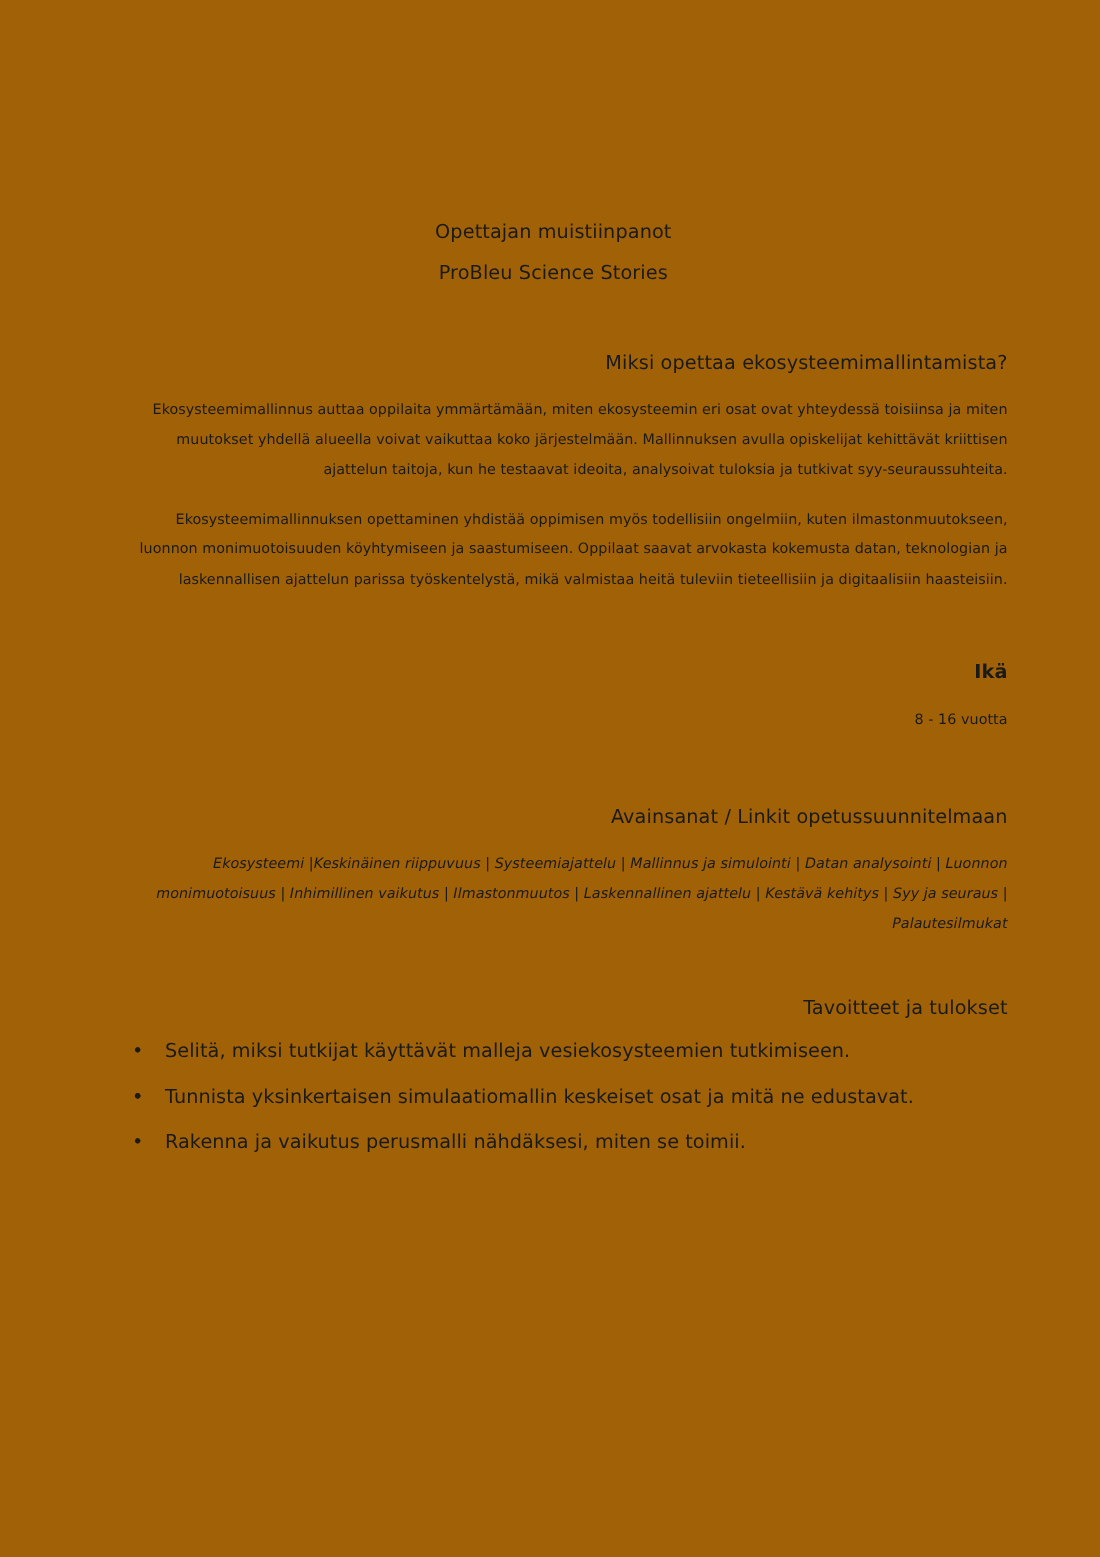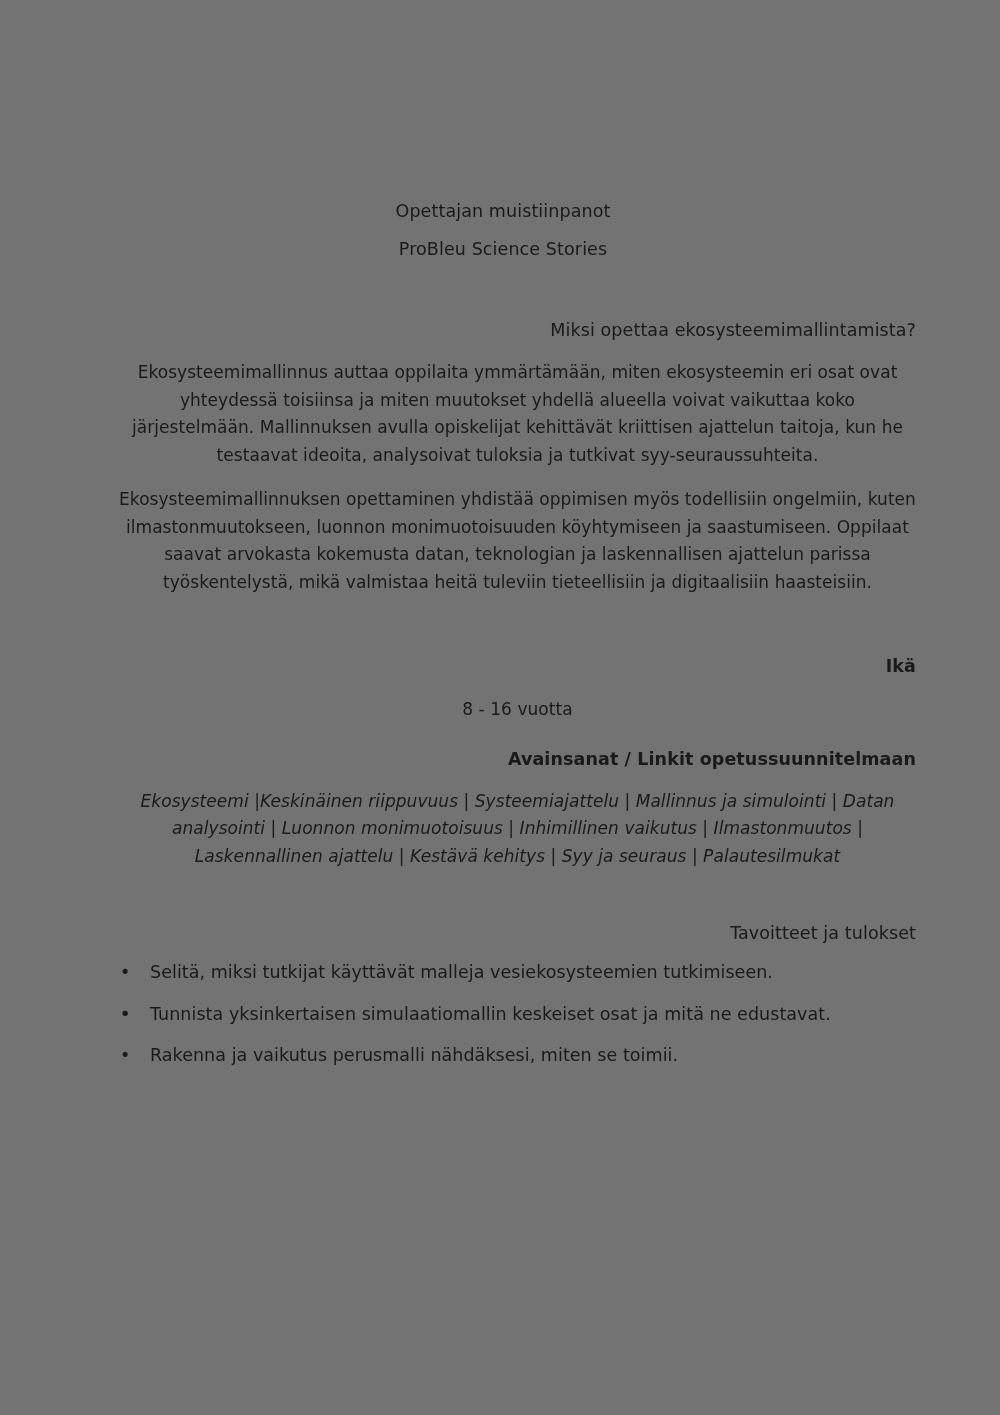--- a/index.html
+++ b/index.html
@@ -12,21 +12,21 @@
     height: 1415px;
     font-family: "DejaVu Sans", "Liberation Sans", sans-serif;
     color: #1a1a1a;
     -webkit-font-smoothing: antialiased;
   }
   .page {
     position: relative;
     width: 1000px;
     height: 1415px;
     box-sizing: border-box;
-    background: #737373;
+    background: #a16207;
     overflow: hidden;
   }
   .content {
     position: absolute;
     left: 90px;
     top: 0;
     width: 826px;
   }
 
   
@@ -45,34 +45,34 @@
   .section-heading {
     font-size: 17.5px;
     line-height: 24px;
     color: #1a1a1a;
     letter-spacing: 0.1px;
     text-align: right;
   }
 
   
   .para {
-    font-size: 17px;
+    font-size: 13px;
     line-height: 27.5px;
     color: #1a1a1a;
     letter-spacing: 0.05px;
-    text-align: center;
+    text-align: right;
     margin-left: 29px;
   }
 
   
   .sp-heading-why  { margin-top: 50px; }
   .sp-para         { margin-top: 17px; }
   .sp-ika-heading  { margin-top: 58px; font-weight: bold; }
   .sp-ika-value    { margin-top: 18px; }
-  .sp-kw-heading   { margin-top: 23px; font-weight: bold; }
+  .sp-kw-heading   { margin-top: 62px; }
   .sp-kw-body      { margin-top: 17px; font-style: italic; }
   .sp-obj-heading  { margin-top: 51px; }
 
   
   .bullet-list {
     list-style: none;
     margin: 14px 0 0 0;
     padding: 0;
   }
   .bullet-item {

